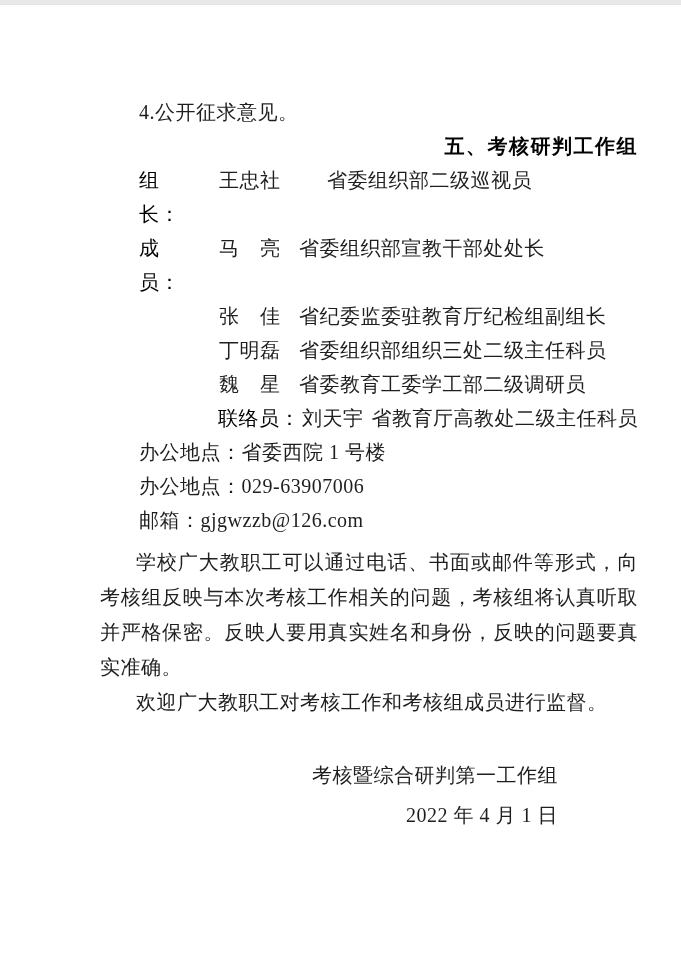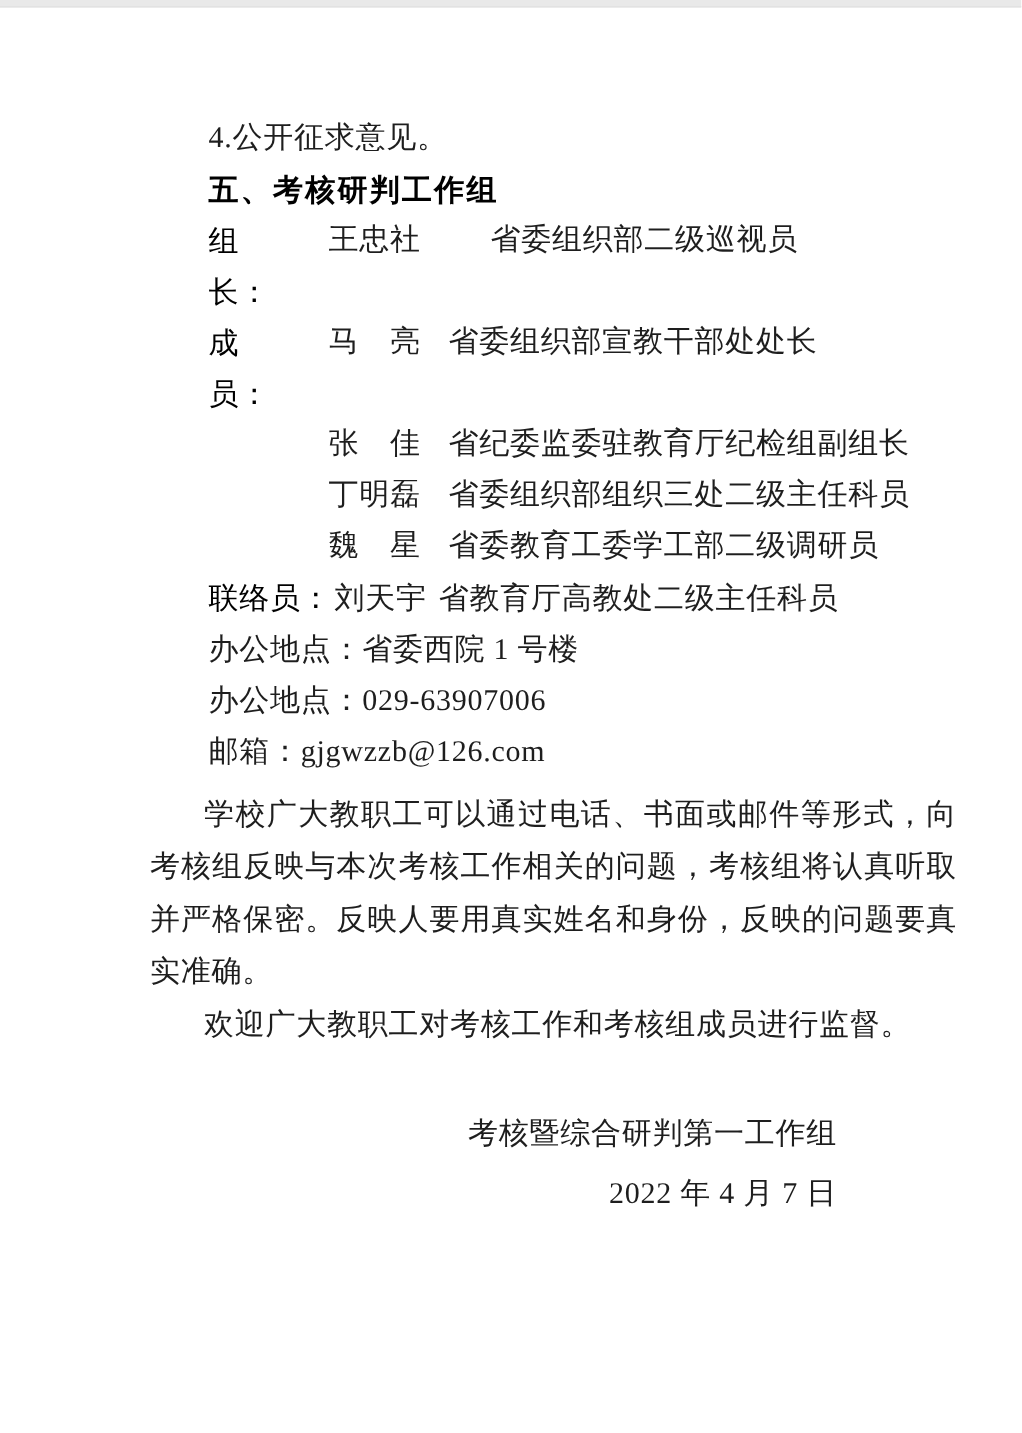--- a/index.html
+++ b/index.html
@@ -10,51 +10,52 @@
     font-family: "Liberation Serif", "DejaVu Serif", serif;
     font-size: 20px;
     color: #1e1e1e;
     overflow: hidden;
   }
   .top-strip {
     height: 4px;
     background: #e9e9e9;
     border-bottom: 1px solid #e2e2e2;
   }
-  .page { padding: 70px 43px 0 100px; }
+  .page { padding: 70px 43px 0 100px; margin-top: 20px; }
 
   .line { line-height: 34px; letter-spacing: 0.5px; }
   .indent { margin-left: 39px; }
 
   .heading {
     font-family: "DejaVu Sans", "Liberation Sans", sans-serif;
     font-weight: 700;
     color: #000000;
     letter-spacing: 1.5px;
     line-height: 34px;
     margin-left: 39px;
+    text-align: right;
   }
   .bold-label {
     font-family: "DejaVu Sans", "Liberation Sans", sans-serif;
     font-weight: 400;
     color: #000000;
   }
 
   .roster-row {
     display: flex;
     line-height: 34px;
     margin-left: 39px;
     letter-spacing: 0.5px;
   }
   .col-label { flex: 0 0 80px; width: 80px; }
   .col-name  { flex: 0 0 62px; width: 62px; white-space: nowrap; }
   .col-title { margin-left: 18px; white-space: nowrap; }
   .roster-row.leader .col-title { margin-left: 46px; }
 
-  .liaison-row { line-height: 34px; margin-left: 39px; letter-spacing: 0.5px; }
+  .liaison-row { line-height: 34px; margin-left: 39px; letter-spacing: 0.5px; text-align: right; }
   .liaison-row .name { margin-left: 2px; }
   .liaison-row .title { margin-left: 8px; }
 
   .contact-line { line-height: 34px; margin-left: 39px; letter-spacing: 0.5px; }
 
   .para {
     line-height: 35px;
     letter-spacing: 0.5px;
     text-align: justify;
     text-align-last: left;
@@ -122,16 +123,16 @@
   </div>
   <div class="contact-line">
     <span>邮箱：</span><span>gjgwzzb@126.com</span>
   </div>
 
   <p class="para first">学校广大教职工可以通过电话、书面或邮件等形式，向考核组反映与本次考核工作相关的问题，考核组将认真听取并严格保密。反映人要用真实姓名和身份，反映的问题要真实准确。</p>
   <p class="para">欢迎广大教职工对考核工作和考核组成员进行监督。</p>
 
   <div class="signature">
     <div>考核暨综合研判第一工作组</div>
-    <div>2022 年 4 月 7 日</div>
+    <div>2022 年 4 月 1 日</div>
   </div>
 
 </div>
 
 </body></html>

